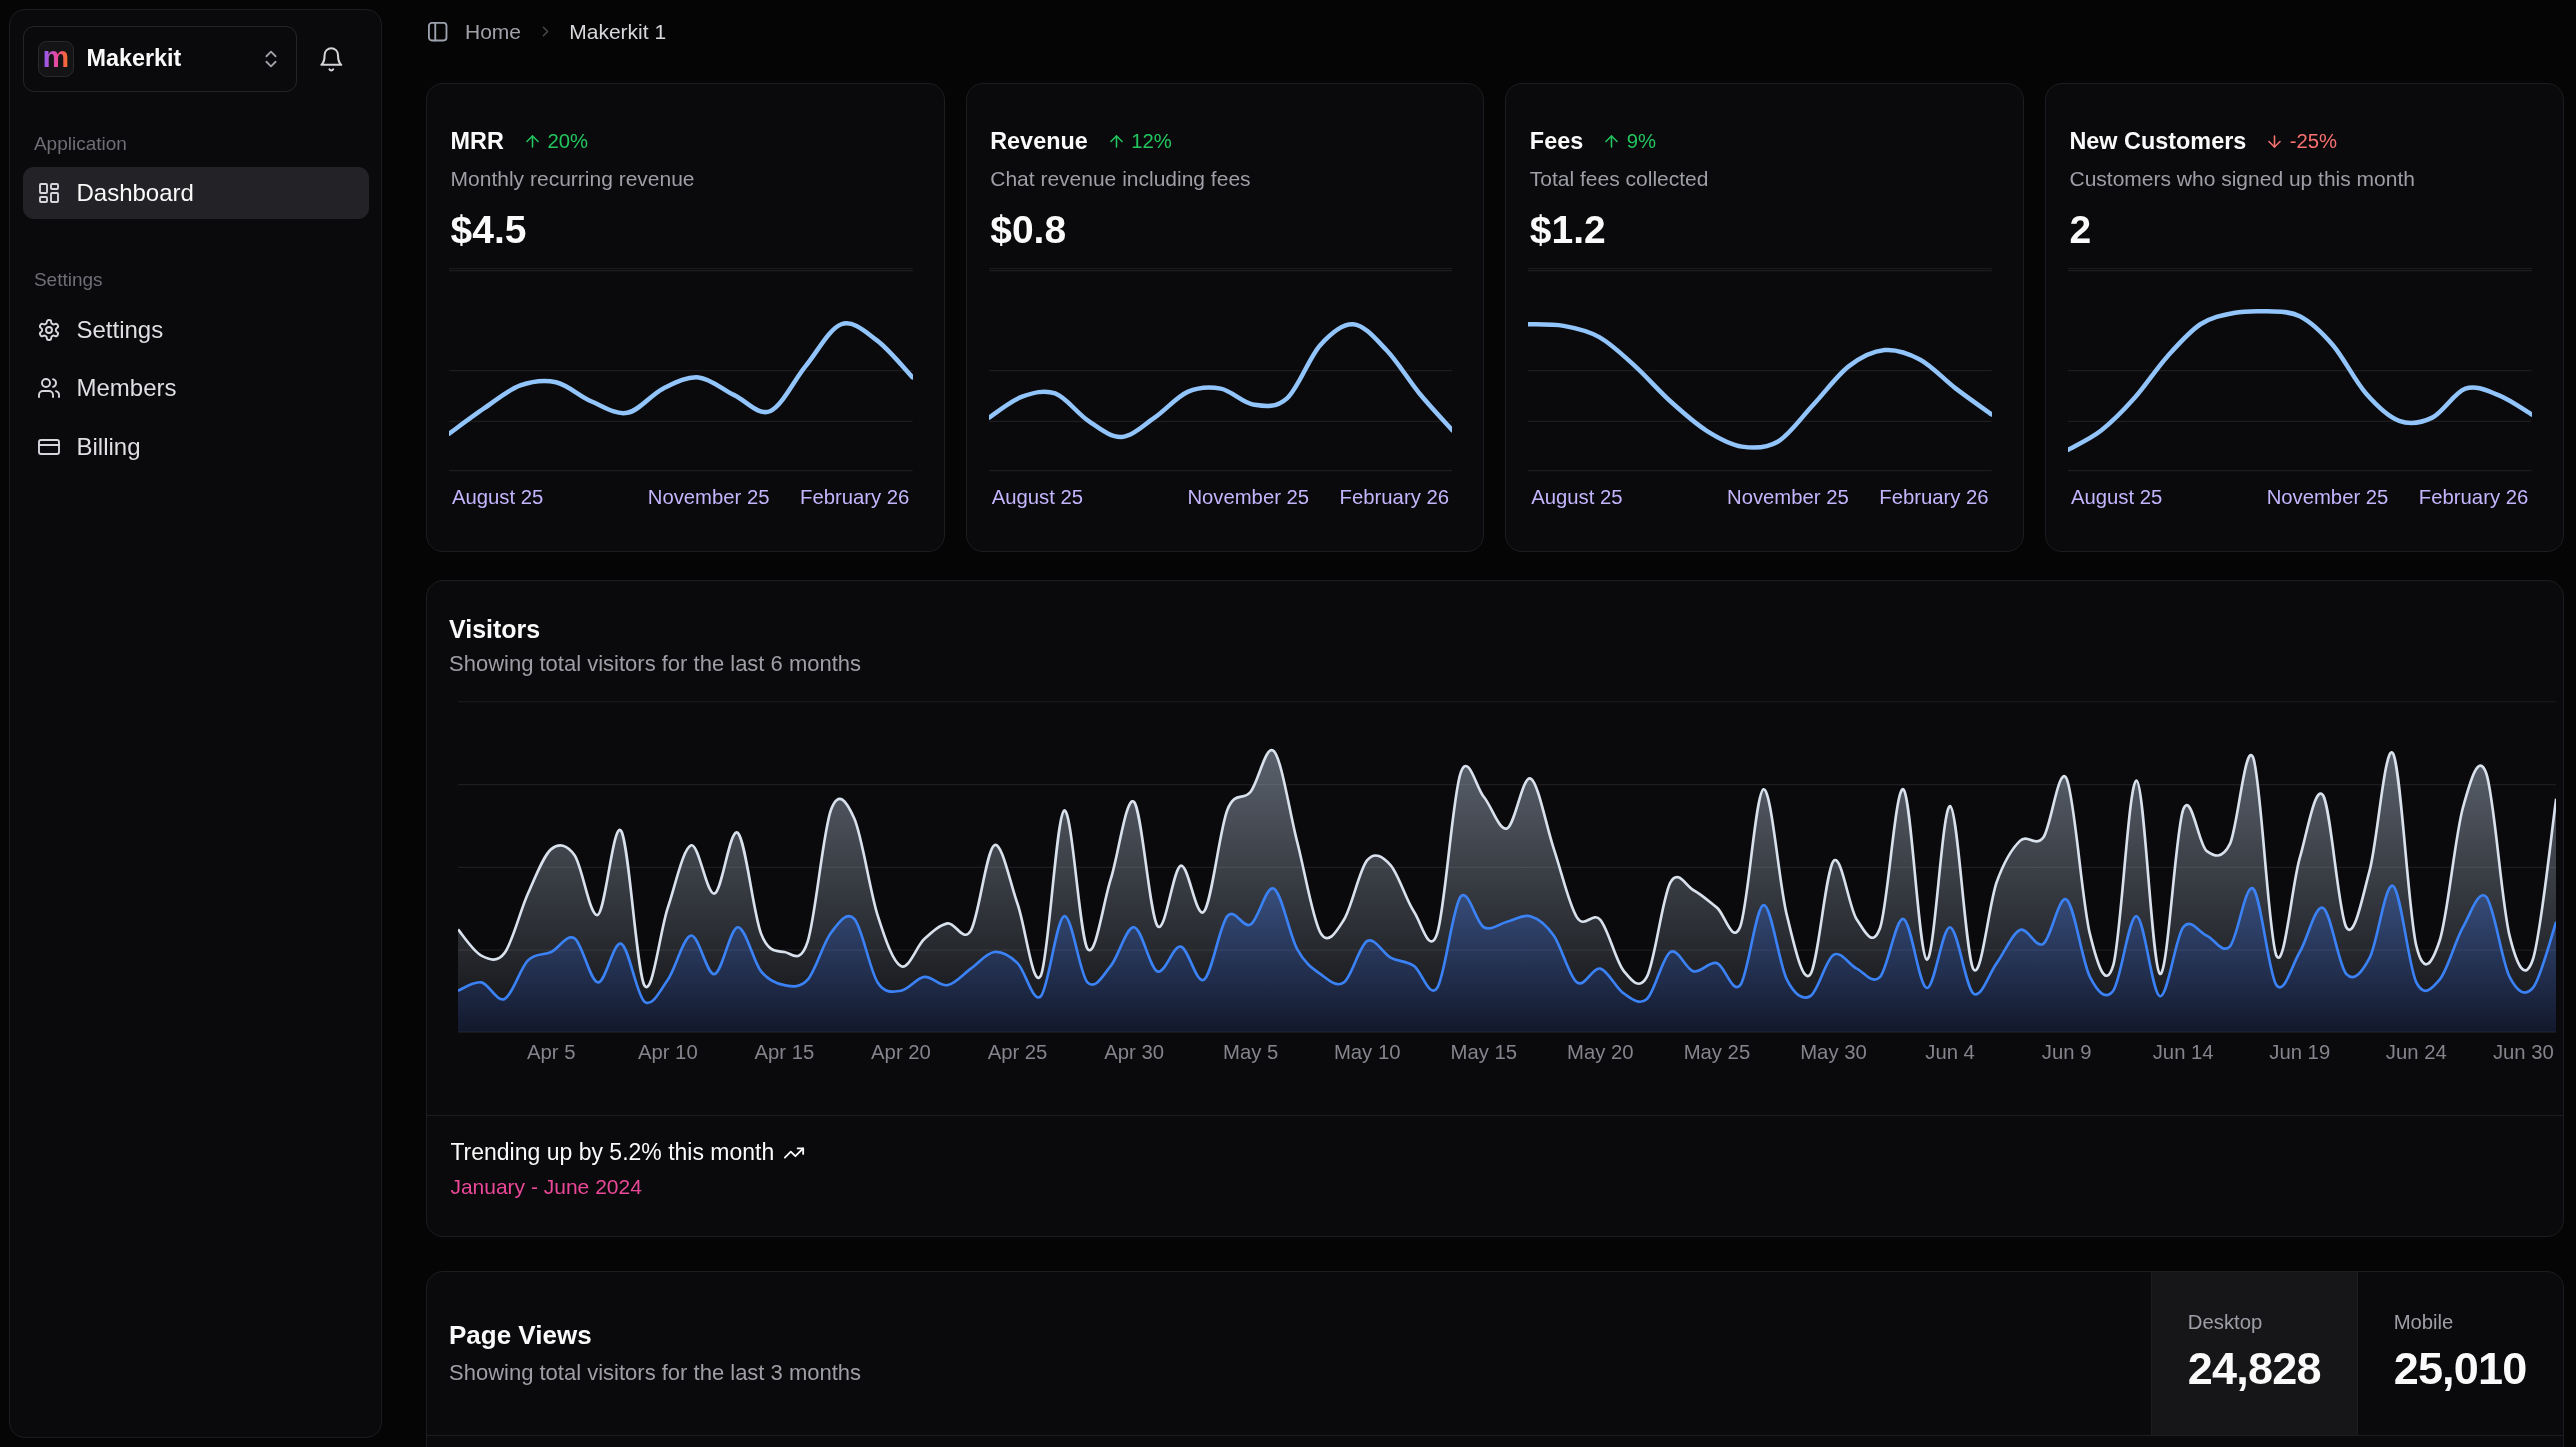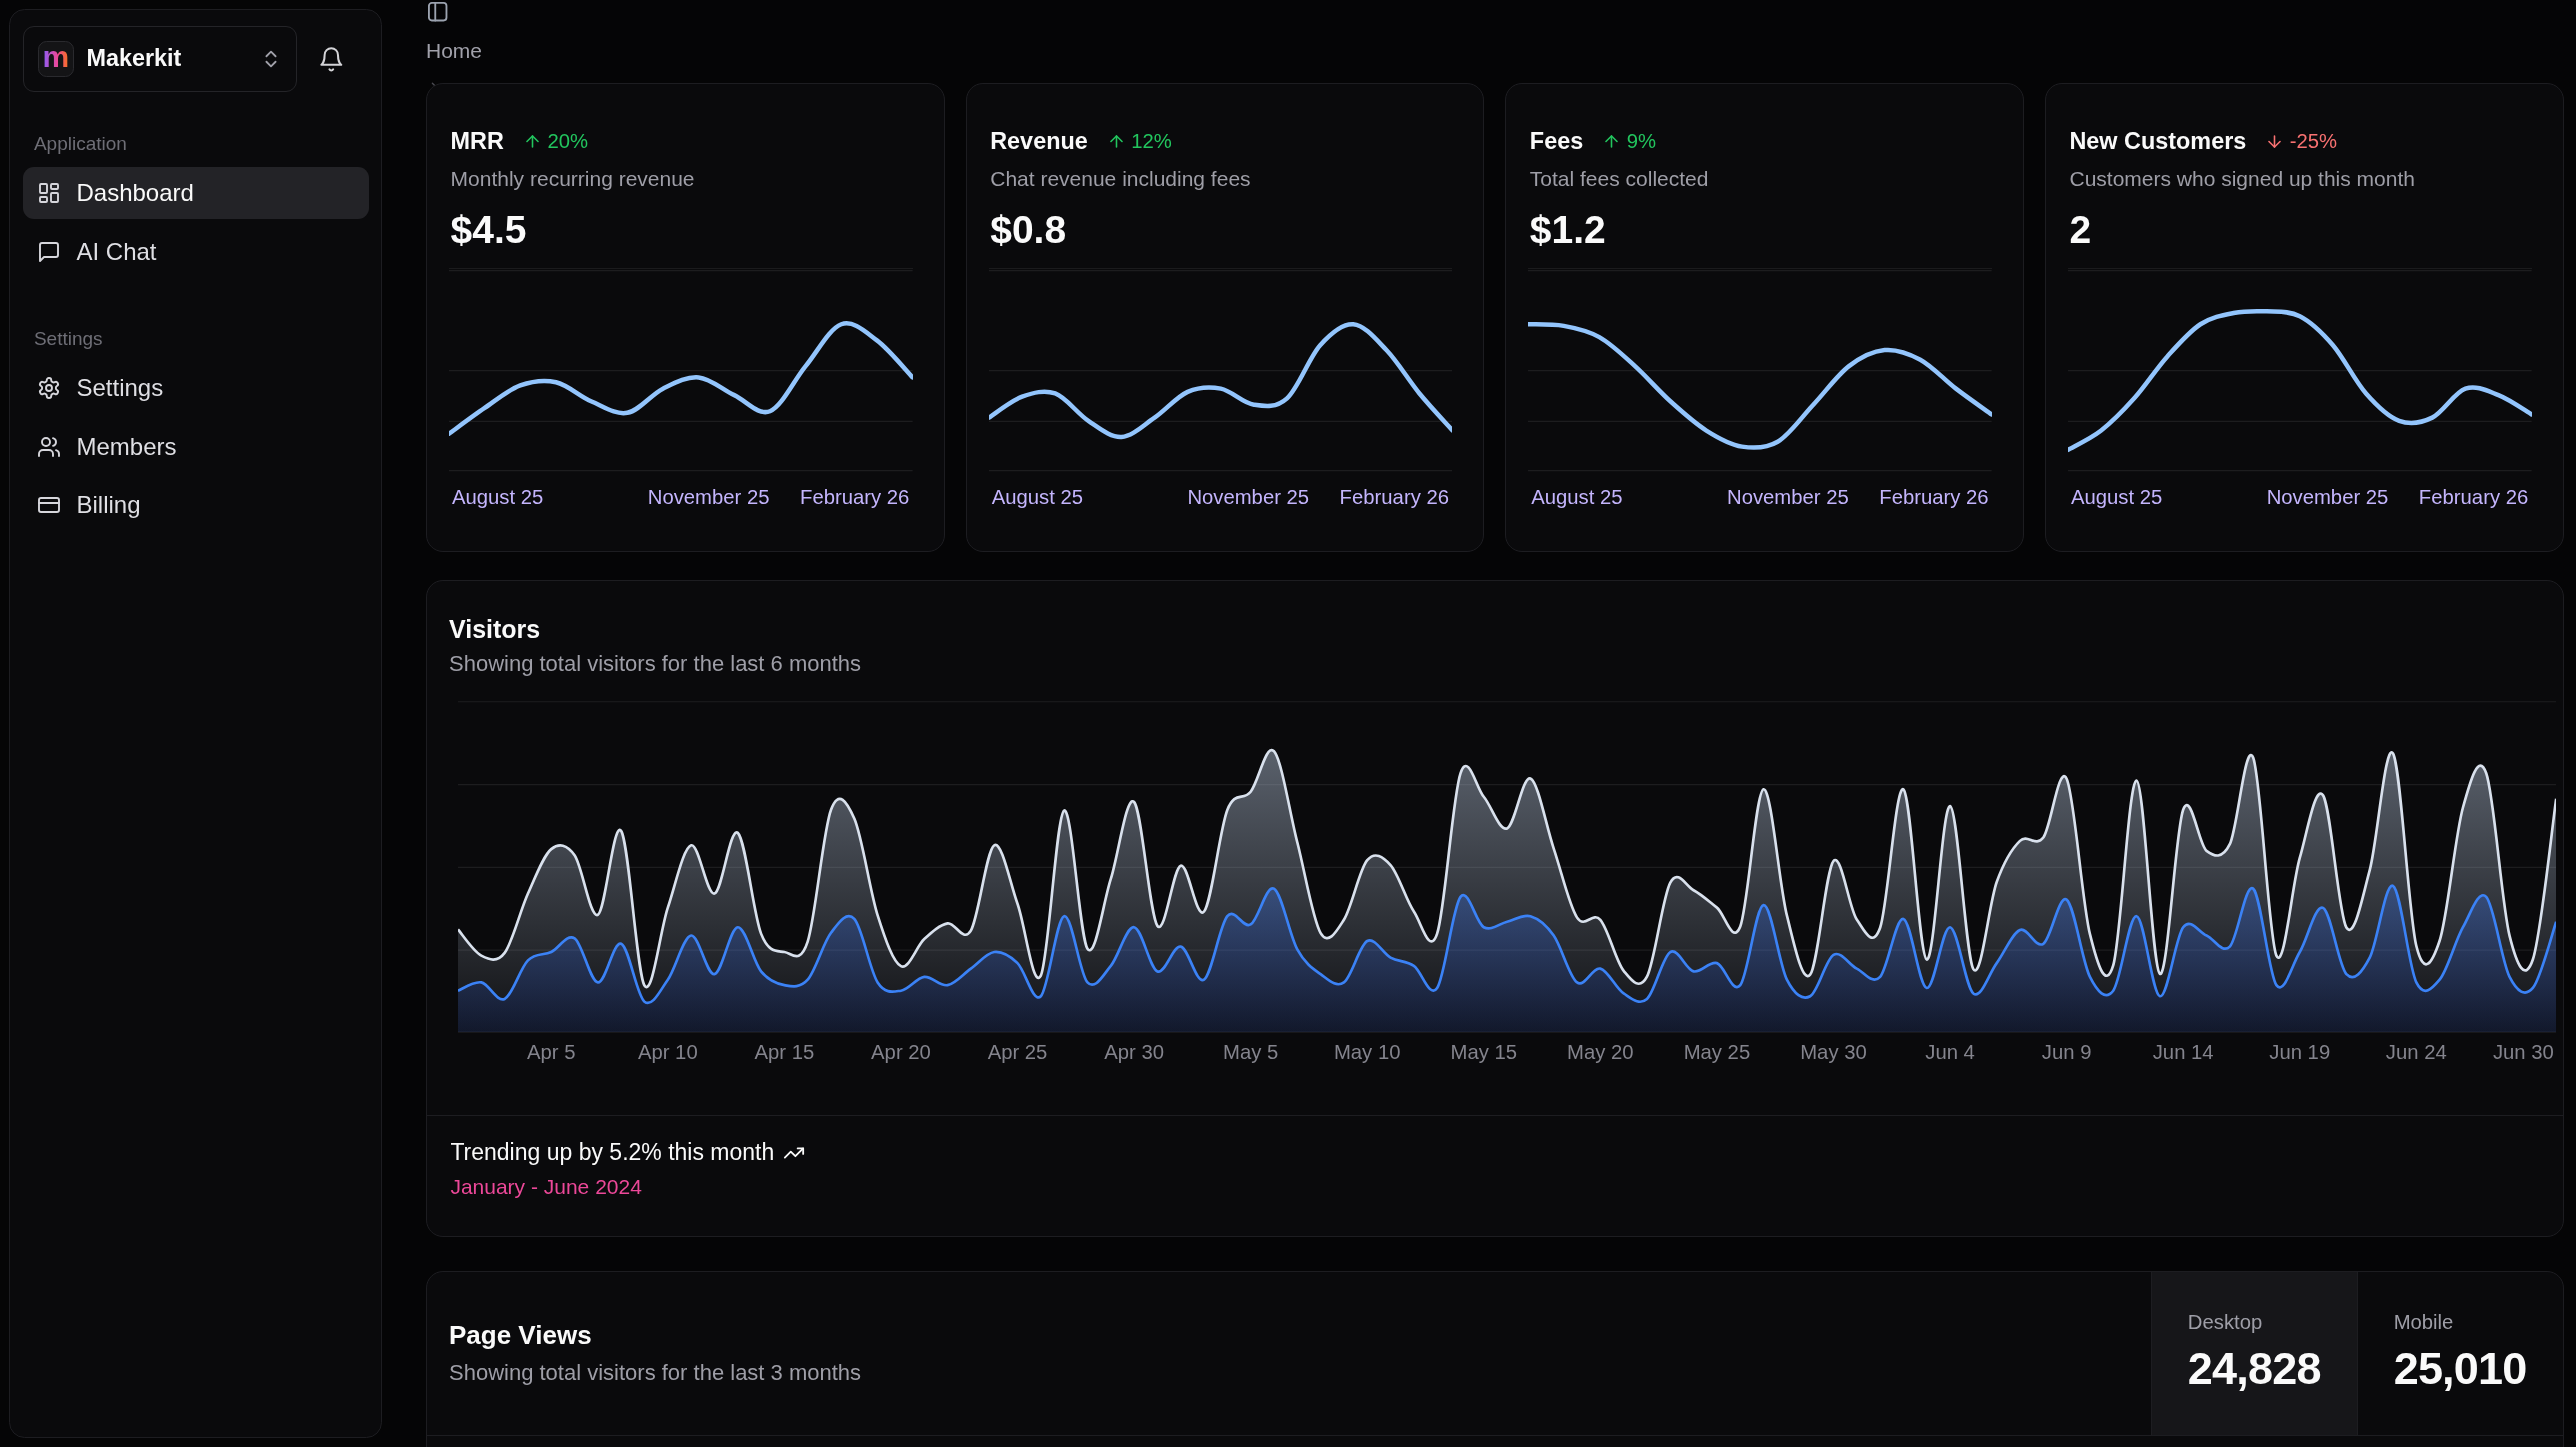--- a/index.html
+++ b/index.html
@@ -39,21 +39,21 @@
   .section-label.second { margin-top:50px; }
   .nav-item {
     height:52px; border-radius:11px; display:flex; align-items:center; gap:15.6px;
     padding:0 14px; font-size:24px; color:#dfdfe4; margin-bottom:6.3px; cursor:pointer;
   }
   .nav-item .nicon { color:#d6d6dc; display:flex; }
   .nav-item.active { background:#232327; color:#fafafa; }
 
   
   .main { position:absolute; left:382px; top:0; right:0; bottom:0; padding:0 12.5px 0 44px; }
-  .crumbs { height:63px; display:flex; align-items:flex-start; gap:15.6px;flex-direction:column; }
+  .crumbs { height:63px; display:flex; align-items:center; gap:15.6px; }
   .crumb-home { font-size:21px; color:#a1a1aa; cursor:pointer; }
   .crumb-sep { color:#4b4b52; display:flex; }
   .crumb-current { font-size:21px; color:#d8d8dc; }
 
   
   .cards-row { display:grid; grid-template-columns:repeat(4,1fr); gap:21px; margin-top:19.5px; }
   .card {
     background:#0a0a0c; border:0.8px solid #1d1d21; border-radius:17px;
   }
   .stat-card { height:469px; position:relative; padding:44px 22px 0; }
@@ -134,28 +134,20 @@
       <svg width="24" height="24" viewBox="0 0 24 24" fill="none" stroke="currentColor" stroke-width="1.9" stroke-linecap="round" stroke-linejoin="round">
           <rect x="3" y="3" width="7" height="9" rx="1"></rect>
           <rect x="14" y="3" width="7" height="5" rx="1"></rect>
           <rect x="14" y="12" width="7" height="9" rx="1"></rect>
           <rect x="3" y="16" width="7" height="5" rx="1"></rect>
         </svg>
     </span>
     <span>Dashboard</span>
   </div>
 
-  <div class="nav-item">
-    <span class="nicon">
-      <svg width="24" height="24" viewBox="0 0 24 24" fill="none" stroke="currentColor" stroke-width="1.9" stroke-linecap="round" stroke-linejoin="round">
-          <path d="M21 15a2 2 0 0 1-2 2H7l-4 4V5a2 2 0 0 1 2-2h14a2 2 0 0 1 2 2z"></path>
-        </svg>
-    </span>
-    <span>AI Chat</span>
-  </div>
 
   <div class="section-label second">Settings</div>
 
   <div class="nav-item">
     <span class="nicon">
       <svg width="24" height="24" viewBox="0 0 24 24" fill="none" stroke="currentColor" stroke-width="1.9" stroke-linecap="round" stroke-linejoin="round">
           <path d="M12.22 2h-.44a2 2 0 0 0-2 2v.18a2 2 0 0 1-1 1.73l-.43.25a2 2 0 0 1-2 0l-.15-.08a2 2 0 0 0-2.73.73l-.22.38a2 2 0 0 0 .73 2.73l.15.1a2 2 0 0 1 1 1.72v.51a2 2 0 0 1-1 1.74l-.15.09a2 2 0 0 0-.73 2.73l.22.38a2 2 0 0 0 2.73.73l.15-.08a2 2 0 0 1 2 0l.43.25a2 2 0 0 1 1 1.73V20a2 2 0 0 0 2 2h.44a2 2 0 0 0 2-2v-.18a2 2 0 0 1 1-1.73l.43-.25a2 2 0 0 1 2 0l.15.08a2 2 0 0 0 2.73-.73l.22-.39a2 2 0 0 0-.73-2.73l-.15-.08a2 2 0 0 1-1-1.74v-.5a2 2 0 0 1 1-1.74l.15-.09a2 2 0 0 0 .73-2.73l-.22-.38a2 2 0 0 0-2.73-.73l-.15.08a2 2 0 0 1-2 0l-.43-.25a2 2 0 0 1-1-1.73V4a2 2 0 0 0-2-2z"></path>
           <circle cx="12" cy="12" r="3"></circle>
         </svg>
     </span>

